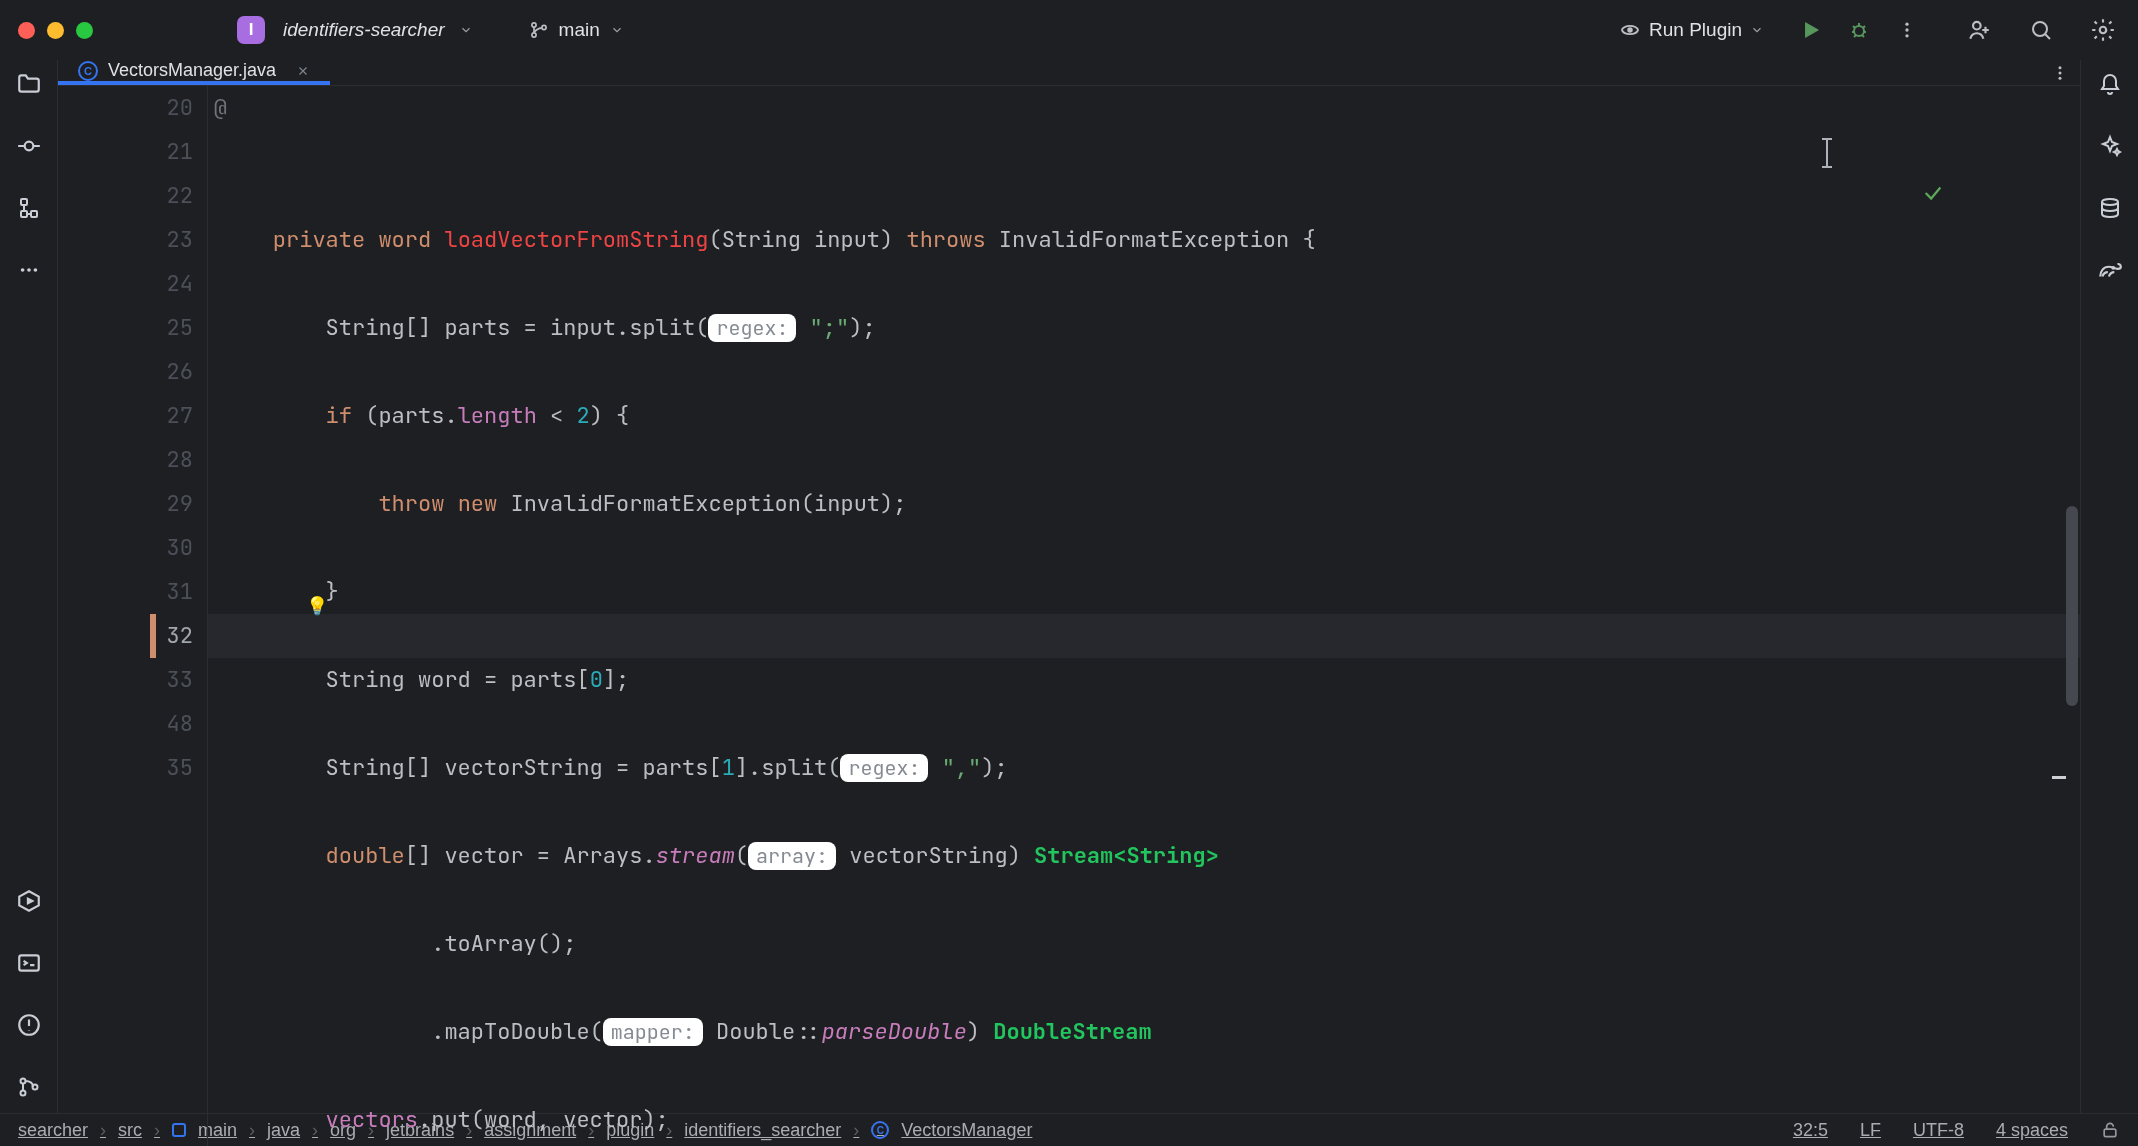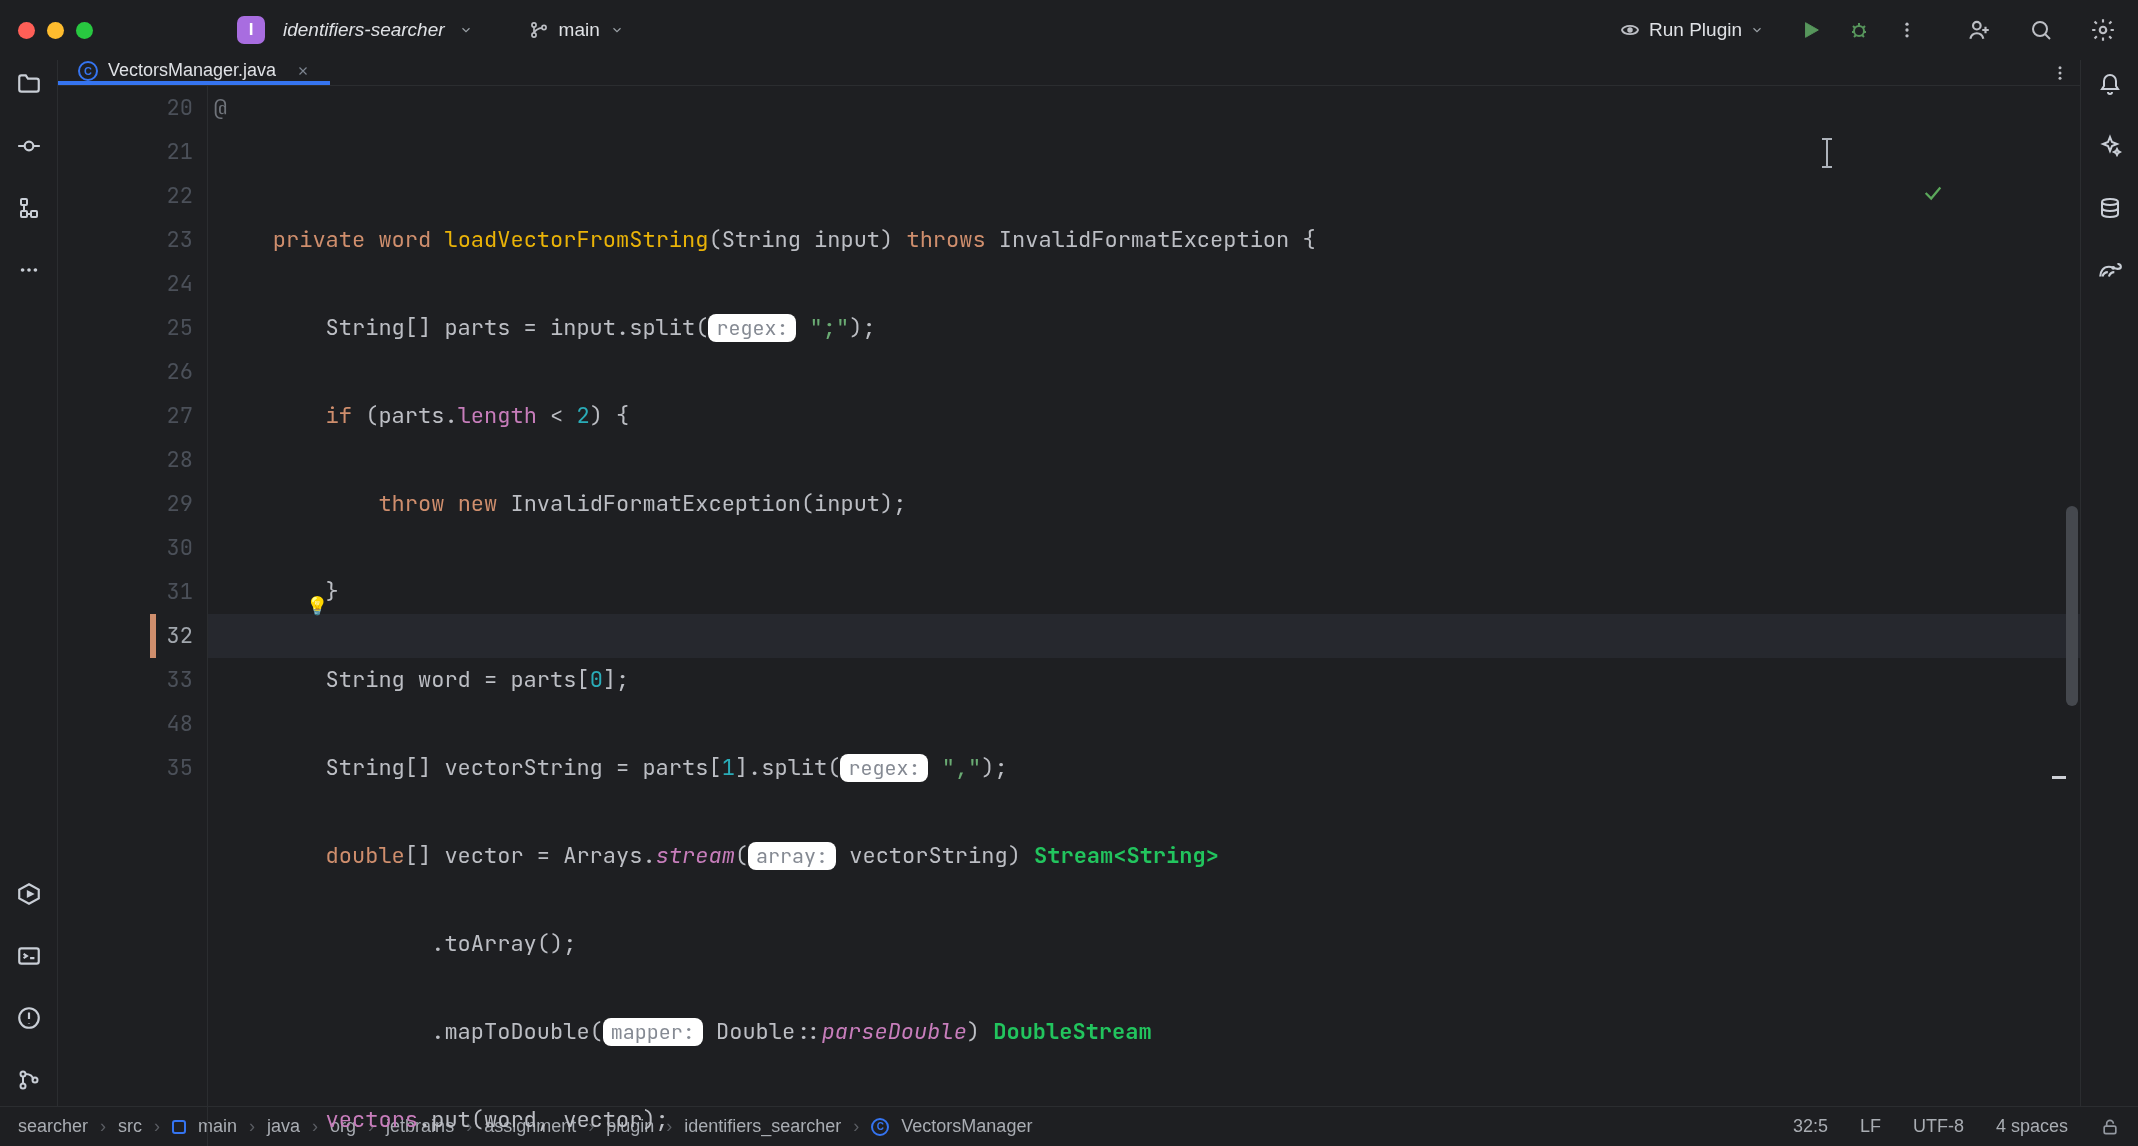--- a/index.html
+++ b/index.html
@@ -78,41 +78,42 @@
 .gutter {
   width: 150px; text-align: right; padding-right: 14px;
   color: #4b5059; user-select: none; position:relative;
   border-right: 1px solid #2b2d30;
 }
 .gut-line { height: 44px; position:relative;}
 .at-glyph { position:absolute; right:-34px; top:0; color:#6f737a;}
 .bulb { position:absolute; left: 248px; top: 498px; font-size:18px;}
 .code { flex: 1; padding-left: 12px; white-space: pre; position:relative;}
 .c-kw { color:#cf8e6d; }
-.c-fn { color:#eab308; }
+.c-fn { color:#ef4444; }
 .c-fld{ color:#c77dbb; }
 .c-st { color:#c77dbb; font-style: italic;}
 .c-str{ color:#6aab73; }
 .c-num{ color:#2aacb8; }
 .c-hint{ color:#858a93; background:#ffffff; padding:1px 8px; border-radius:8px; font-size:20px;}
 .c-inlay{ color:#22c55e;font-weight:bold; }
 .hl-line { position:absolute; left:0; right:0; height:44px; background:#26282e; top: calc(44px * 12);}
 .hl-border-left { position:absolute; left:-58px; top:calc(44px*12); width:6px; height:44px; background:#cf8e6d;}
 .check { position:absolute; top:8px; right:14px; color:#5ba85b; font-size:20px;}
 .scrollbar { position:absolute; right:2px; top:420px; width:12px; height:200px; background:#45484e; border-radius:6px;}
 .cursor-mark { position:absolute; right:14px; top:690px; width:14px; height:3px; background:#ced0d6;}
 .text-cursor { position:absolute; top:52px; left:1618px; width:2px; height:30px; background:#aeb3bb;}
 .text-cursor::before,.text-cursor::after{content:"";position:absolute;left:-4px;width:10px;height:2px;background:#aeb3bb;}
 .text-cursor::before{top:0}.text-cursor::after{bottom:0}
 
 
 .statusbar {
-  height: 40px; display:flex; align-items:center; gap: 12px;
+  height: 33px; display:flex; align-items:center; gap: 12px;
   padding: 0 18px; color:#a9adb3; font-size:18px;
   border-top: 1px solid #2b2d30;
+  text-decoration: underline;
 }
 .bc { display:flex; align-items:center; gap:12px; flex:1; overflow:hidden;}
 .bc-sep { color:#5a5d63; }
 .bc .sq { width:14px;height:14px;border:2px solid #3574f0;border-radius:3px;display:inline-block;}
 .bc .c-circ{width:18px;height:18px;border:2px solid #3574f0;border-radius:50%;display:inline-flex;align-items:center;justify-content:center;color:#3574f0;font-size:10px;font-weight:700;}
 .status-right{display:flex;gap:32px;align-items:center;margin-left:24px;}
 .lock{color:#9398a0;}
 
 svg { display:block; }
 </style>

